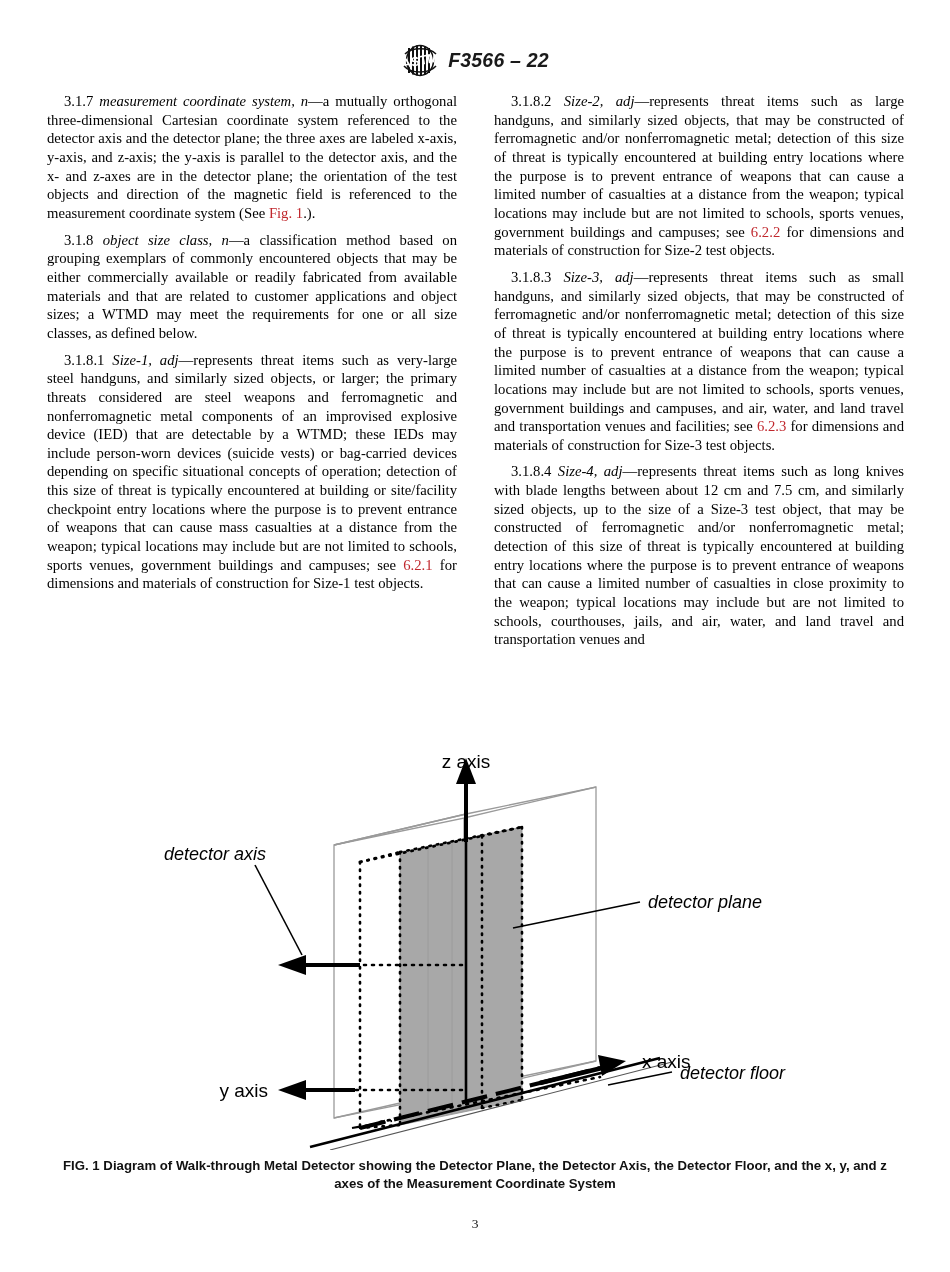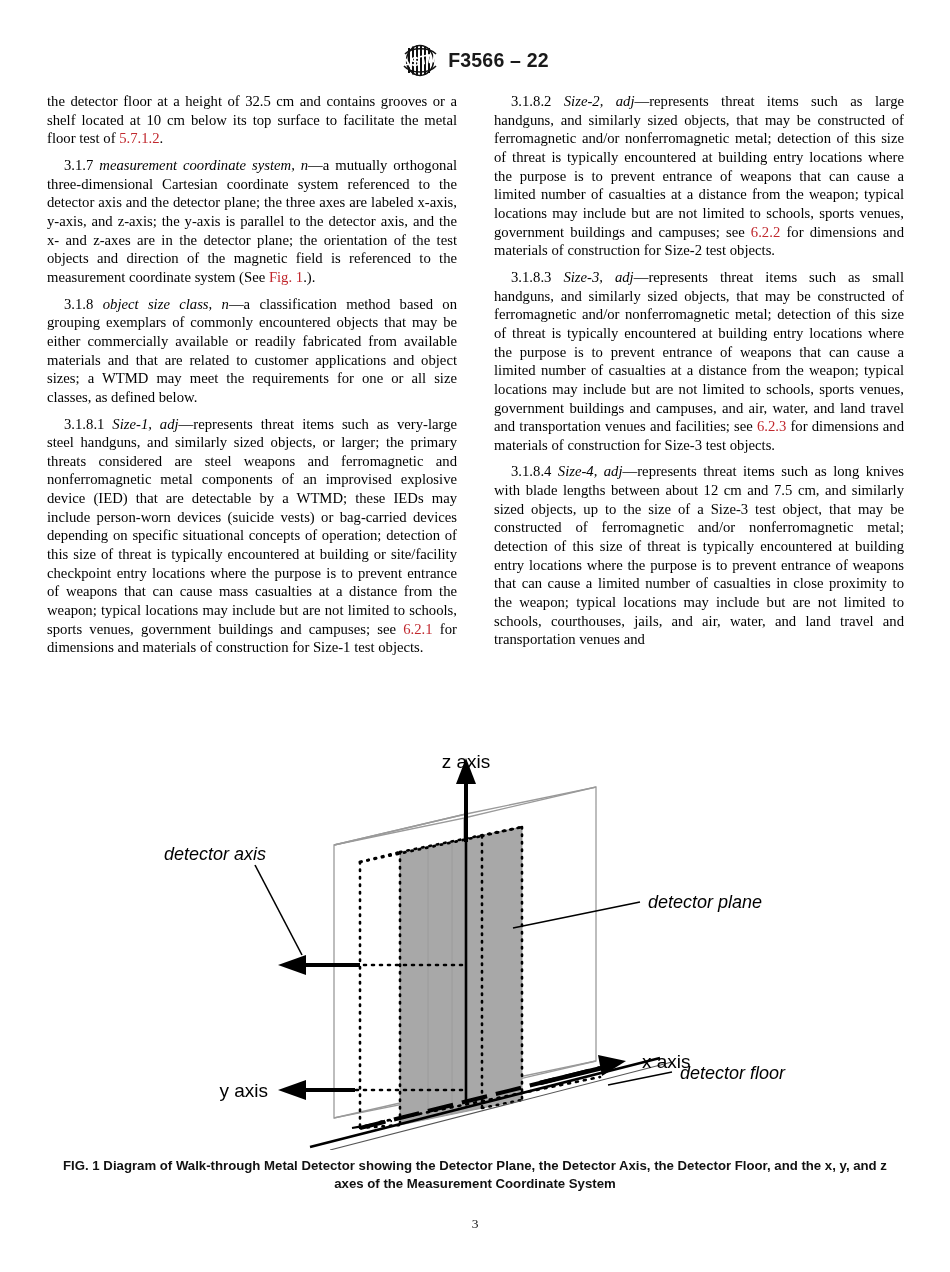--- a/index.html
+++ b/index.html
@@ -31,20 +31,21 @@
     width: 38px;
     height: 33px;
     display: block;
   }
   .doc-designation {
     font-family: "Liberation Sans", sans-serif;
     font-weight: bold;
     font-size: 19.5px;
     letter-spacing: 0.2px;
     color: #1a1a1a;
+    font-style: italic;
   }
 
   
   .columns {
     position: absolute;
     top: 92px;
     left: 47px;
     width: 857px;
     height: 650px;
     display: flex;
@@ -150,21 +151,20 @@
       <path d="M6 44 C 20 60, 56 60, 70 44" fill="none" stroke="#111" stroke-width="3"></path>
     </g>
   </svg>
   <span class="doc-designation">F3566 – 22</span>
 </div>
 
 <div class="columns">
 
   <div class="col">
 
-    <p class="para"><span>the detector floor at a height of 32.5 cm and contains grooves or a shelf located at 10 cm below its top surface to facilitate the metal floor test of </span><span class="xref">5.7.1.2</span><span>.</span></p>
 
     <p class="para indent"><span>3.1.7 </span><span class="ital">measurement coordinate system, n</span><span>—a mutually orthogonal three-dimensional Cartesian coordinate system referenced to the detector axis and the detector plane; the three axes are labeled x-axis, y-axis, and z-axis; the y-axis is parallel to the detector axis, and the x- and z-axes are in the detector plane; the orientation of the test objects and direction of the magnetic field is referenced to the measurement coordinate system (See </span><span class="xref">Fig. 1</span><span>.).</span></p>
 
     <p class="para indent"><span>3.1.8 </span><span class="ital">object size class, n</span><span>—a classification method based on grouping exemplars of commonly encountered objects that may be either commercially available or readily fabricated from available materials and that are related to customer applications and object sizes; a WTMD may meet the requirements for one or all size classes, as defined below.</span></p>
 
     <p class="para indent"><span>3.1.8.1 </span><span class="ital">Size-1, adj</span><span>—represents threat items such as very-large steel handguns, and similarly sized objects, or larger; the primary threats considered are steel weapons and ferromagnetic and nonferromagnetic metal components of an improvised explosive device (IED) that are detectable by a WTMD; these IEDs may include person-worn devices (suicide vests) or bag-carried devices depending on specific situational concepts of operation; detection of this size of threat is typically encountered at building or site/facility checkpoint entry locations where the purpose is to prevent entrance of weapons that can cause mass casualties at a distance from the weapon; typical locations may include but are not limited to schools, sports venues, government buildings and campuses; see </span><span class="xref">6.2.1</span><span> for dimensions and materials of construction for Size-1 test objects.</span></p>
 
   </div>
 
   <div class="col">

